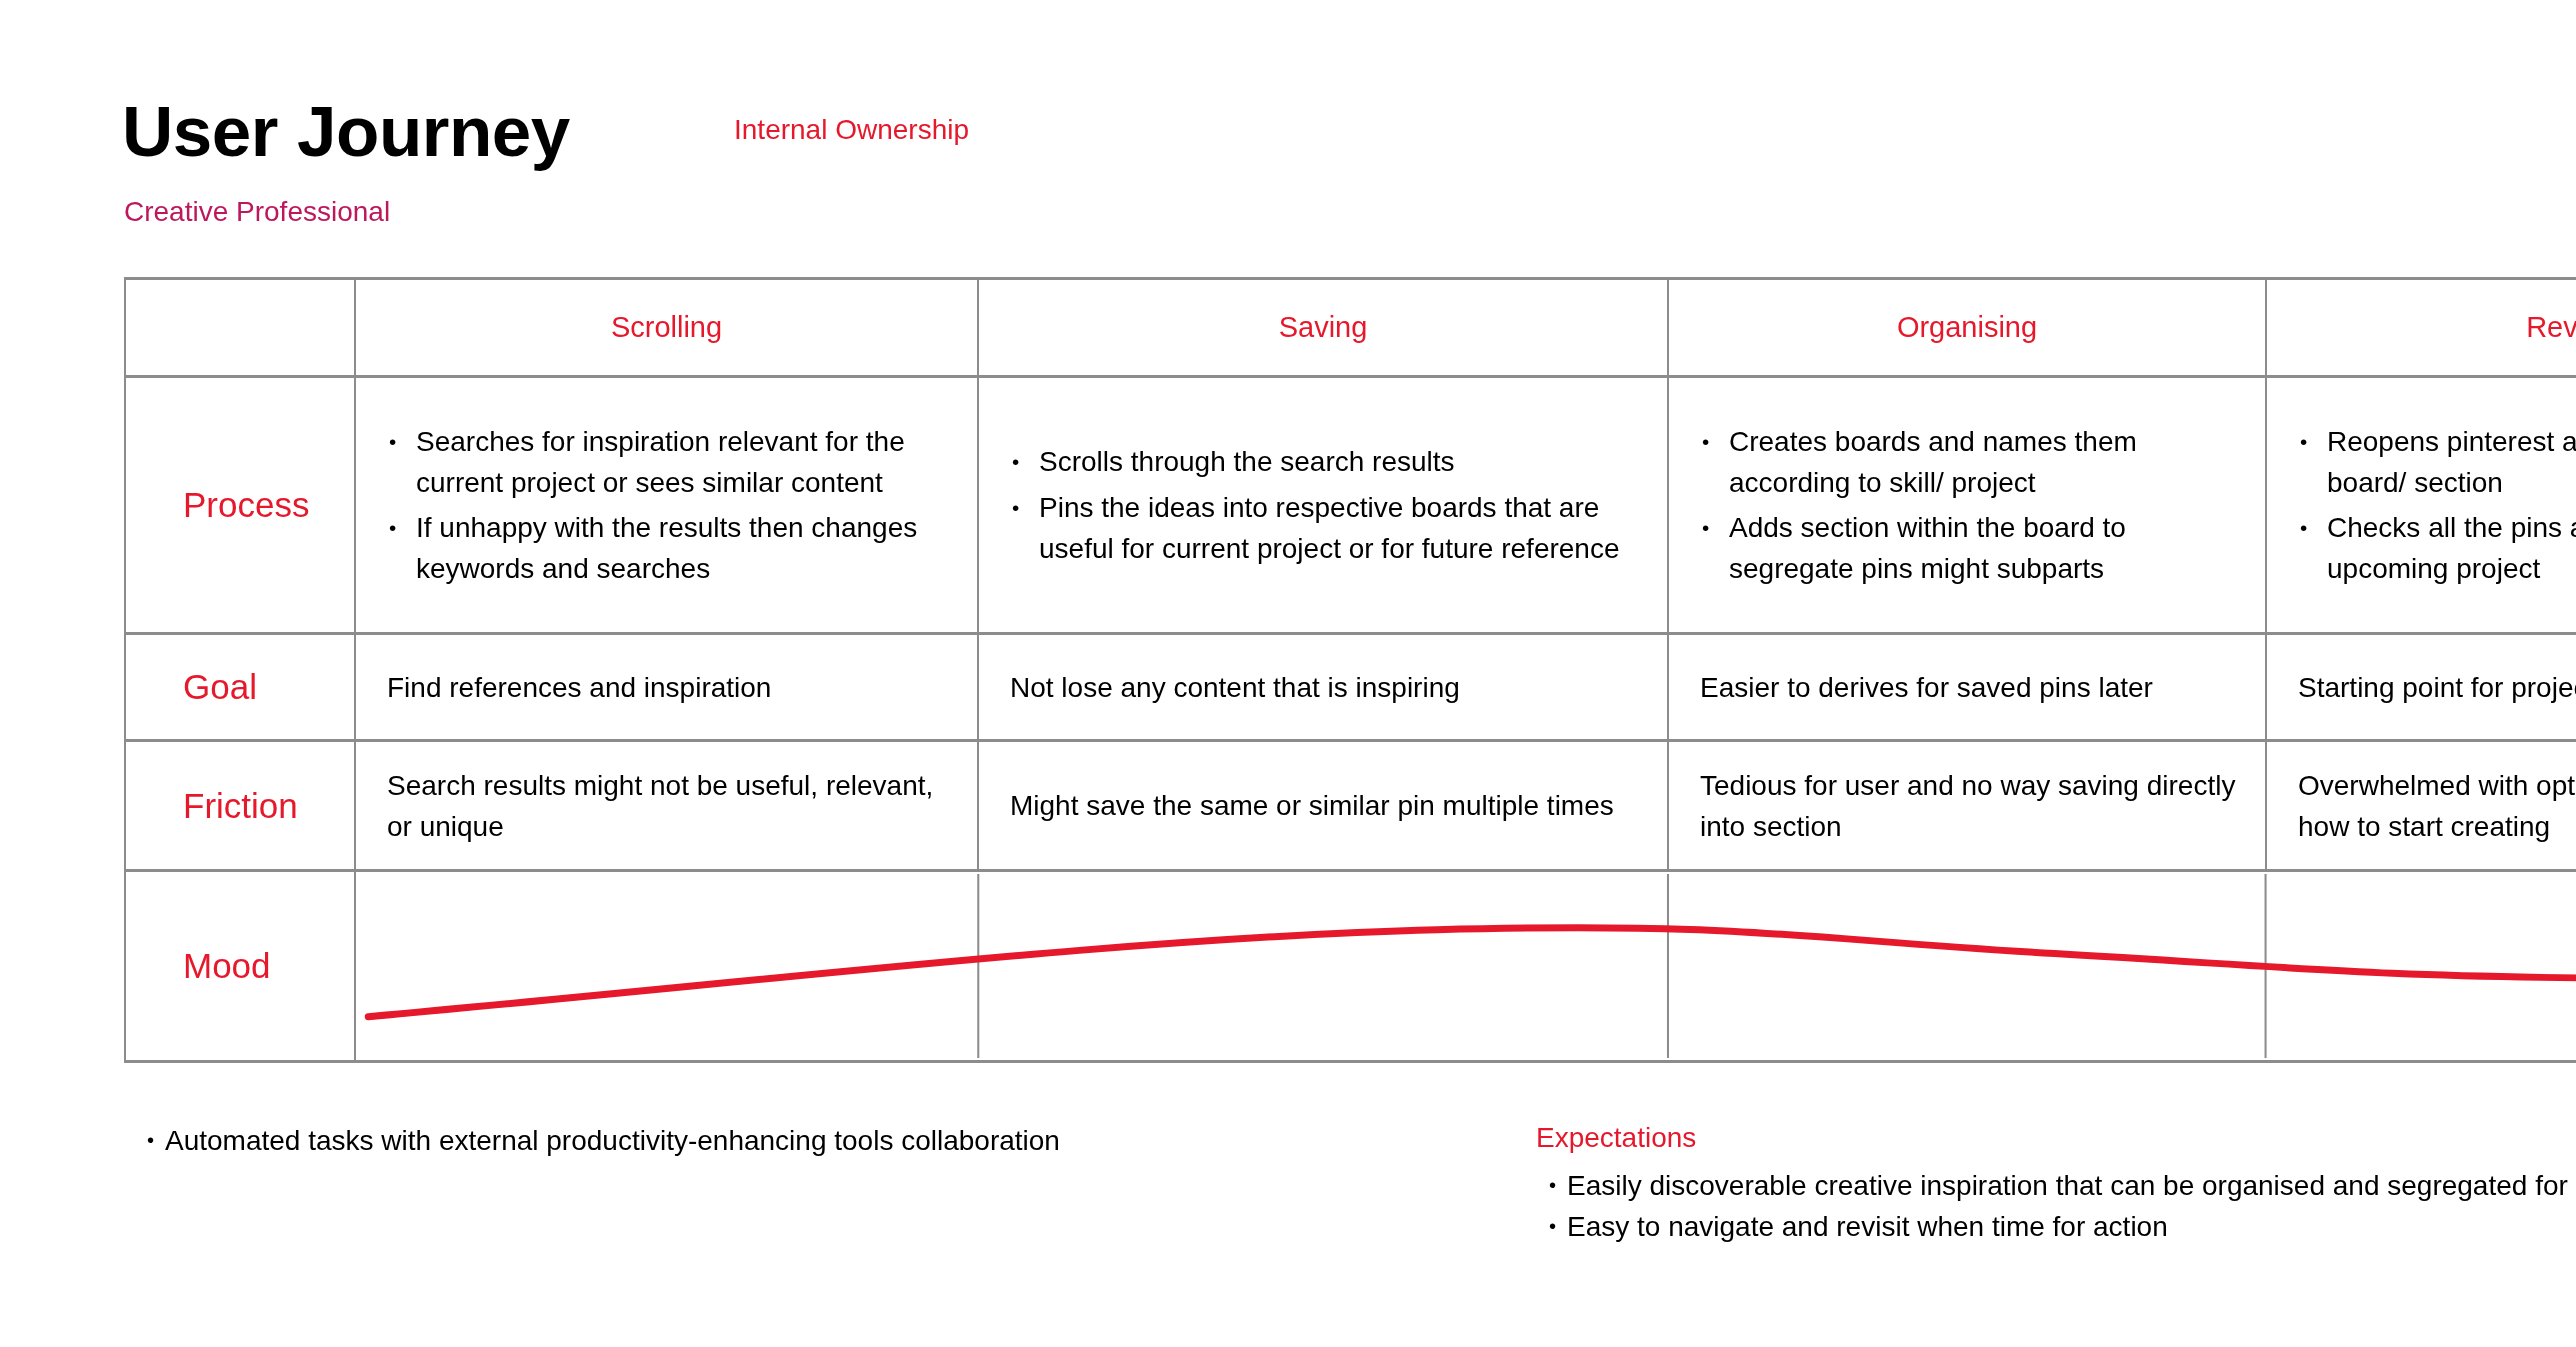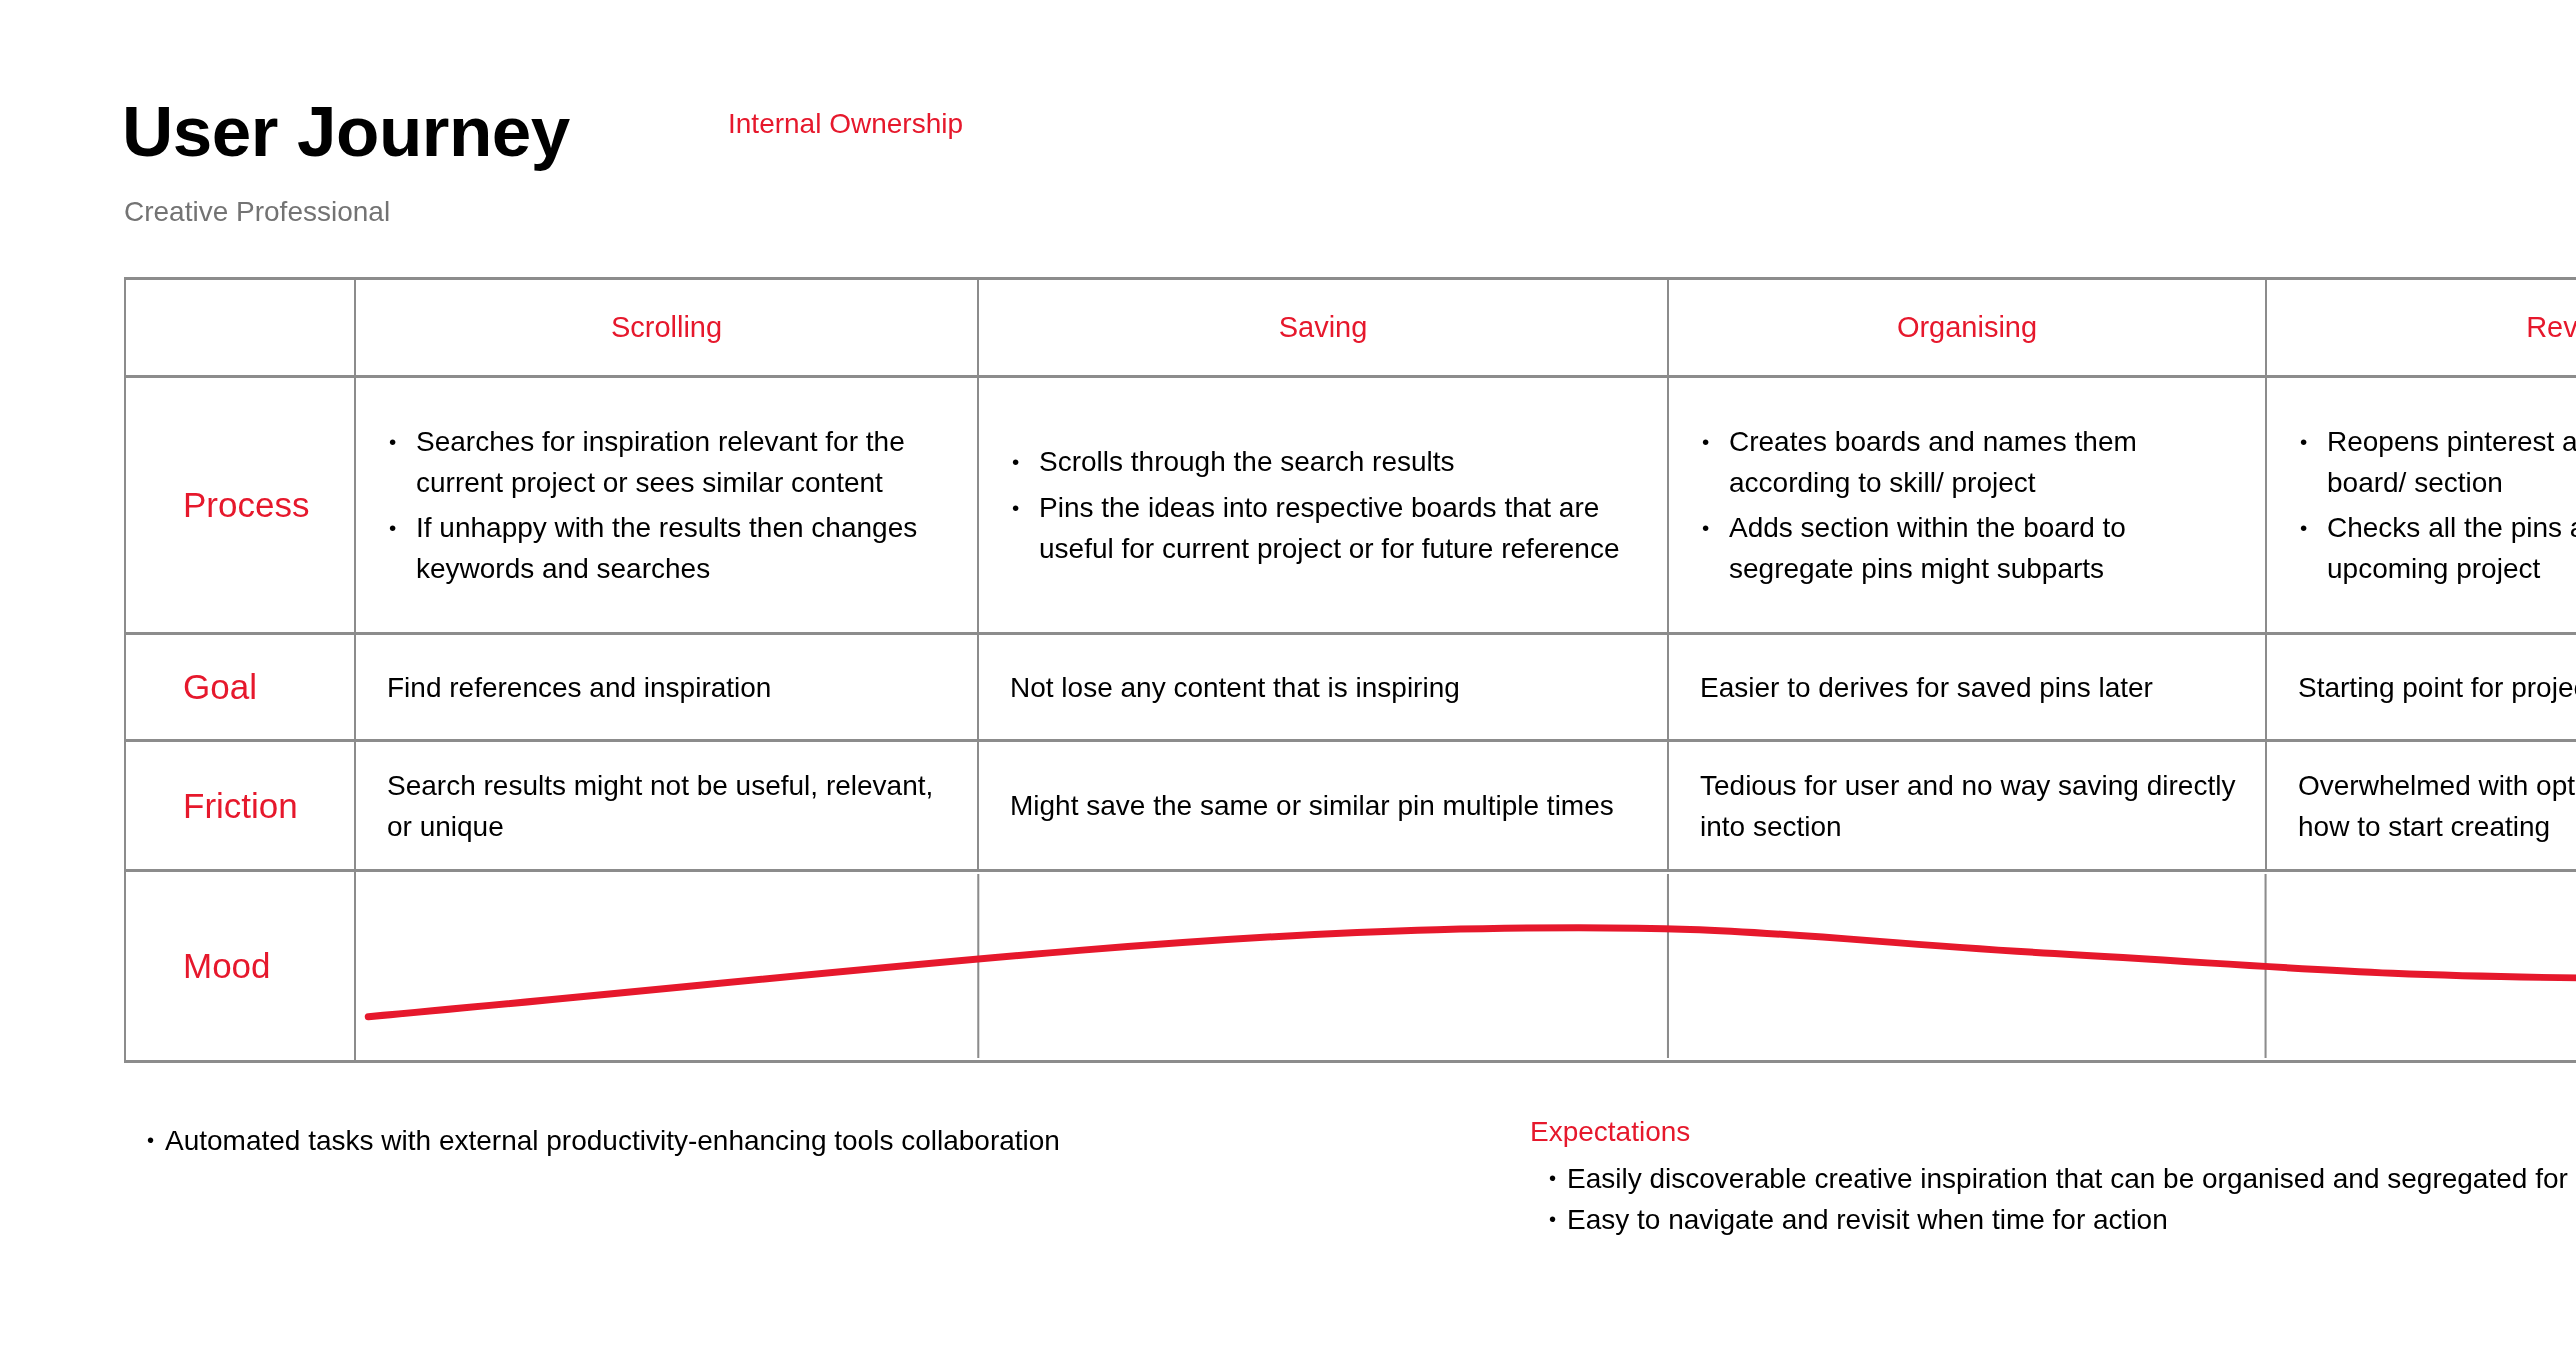--- a/index.html
+++ b/index.html
@@ -4,23 +4,23 @@
 <style>
   html,body{margin:0;padding:0;}
   body{
     width:2968px;height:1348px;background:#ffffff;color:#000000;
     font-family:"Liberation Sans",sans-serif;position:relative;overflow:hidden;
   }
   .abs{position:absolute;}
 
   
   #page-title{left:122px;top:96px;font-size:71px;font-weight:700;line-height:1;letter-spacing:-0.5px;color:#000;}
-  #persona{left:124px;top:195px;font-size:28px;line-height:1.2;color:#737373;}
+  #persona{left:124px;top:195px;font-size:28px;line-height:1.2;color:#be185d;}
   #ownership{left:724px;top:103px;}
-  .section-heading{font-size:28px;line-height:1.2;color:#e6182c;margin:4px;font-weight:400;}
+  .section-heading{font-size:28px;line-height:1.2;color:#e6182c;margin:10px;font-weight:400;}
 
   .blist{list-style:none;margin:9.3px 0 0 0;padding:0;font-size:28px;line-height:41px;color:#000;}
   .blist li{position:relative;padding-left:41px;}
   .blist li::before{content:"\2022";position:absolute;left:23px;top:0;font-size:0.72em;line-height:41px;}
   .blist--own li{padding-left:52px;}
   .blist--own li::before{left:29px;}
 
   
   #journey{position:absolute;left:124px;top:277px;border-collapse:collapse;table-layout:fixed;background:#fff;}
   #journey th,#journey td{

